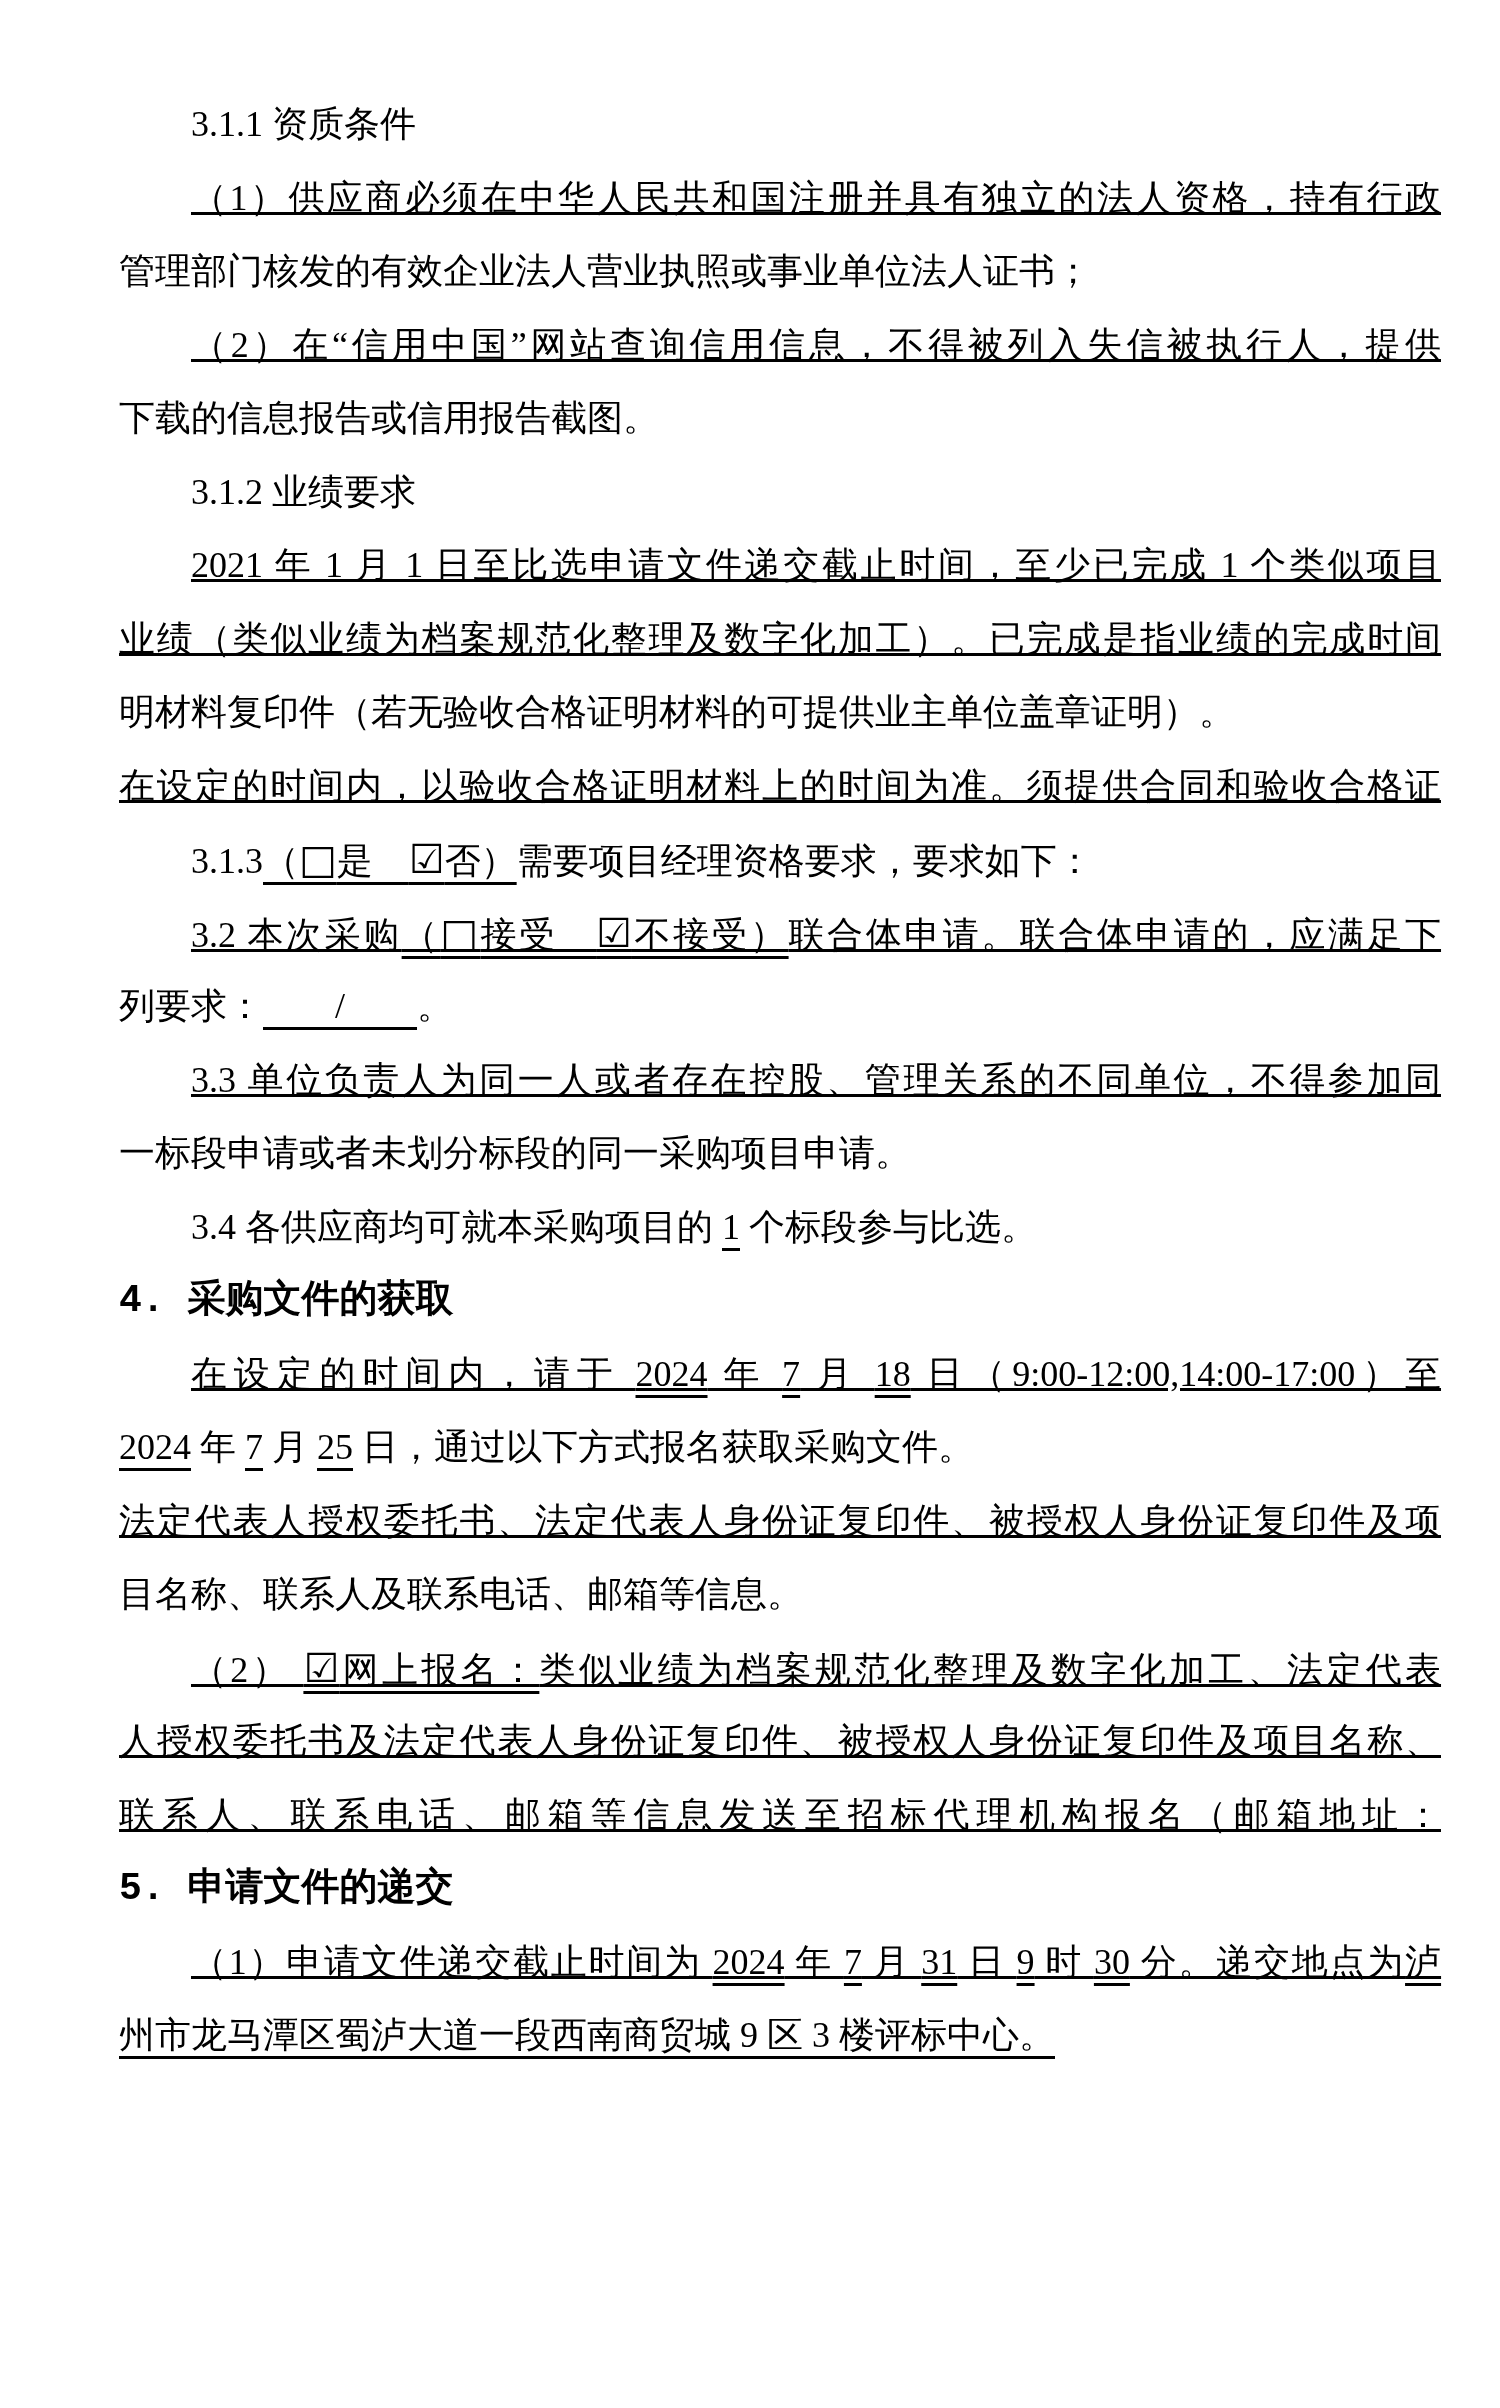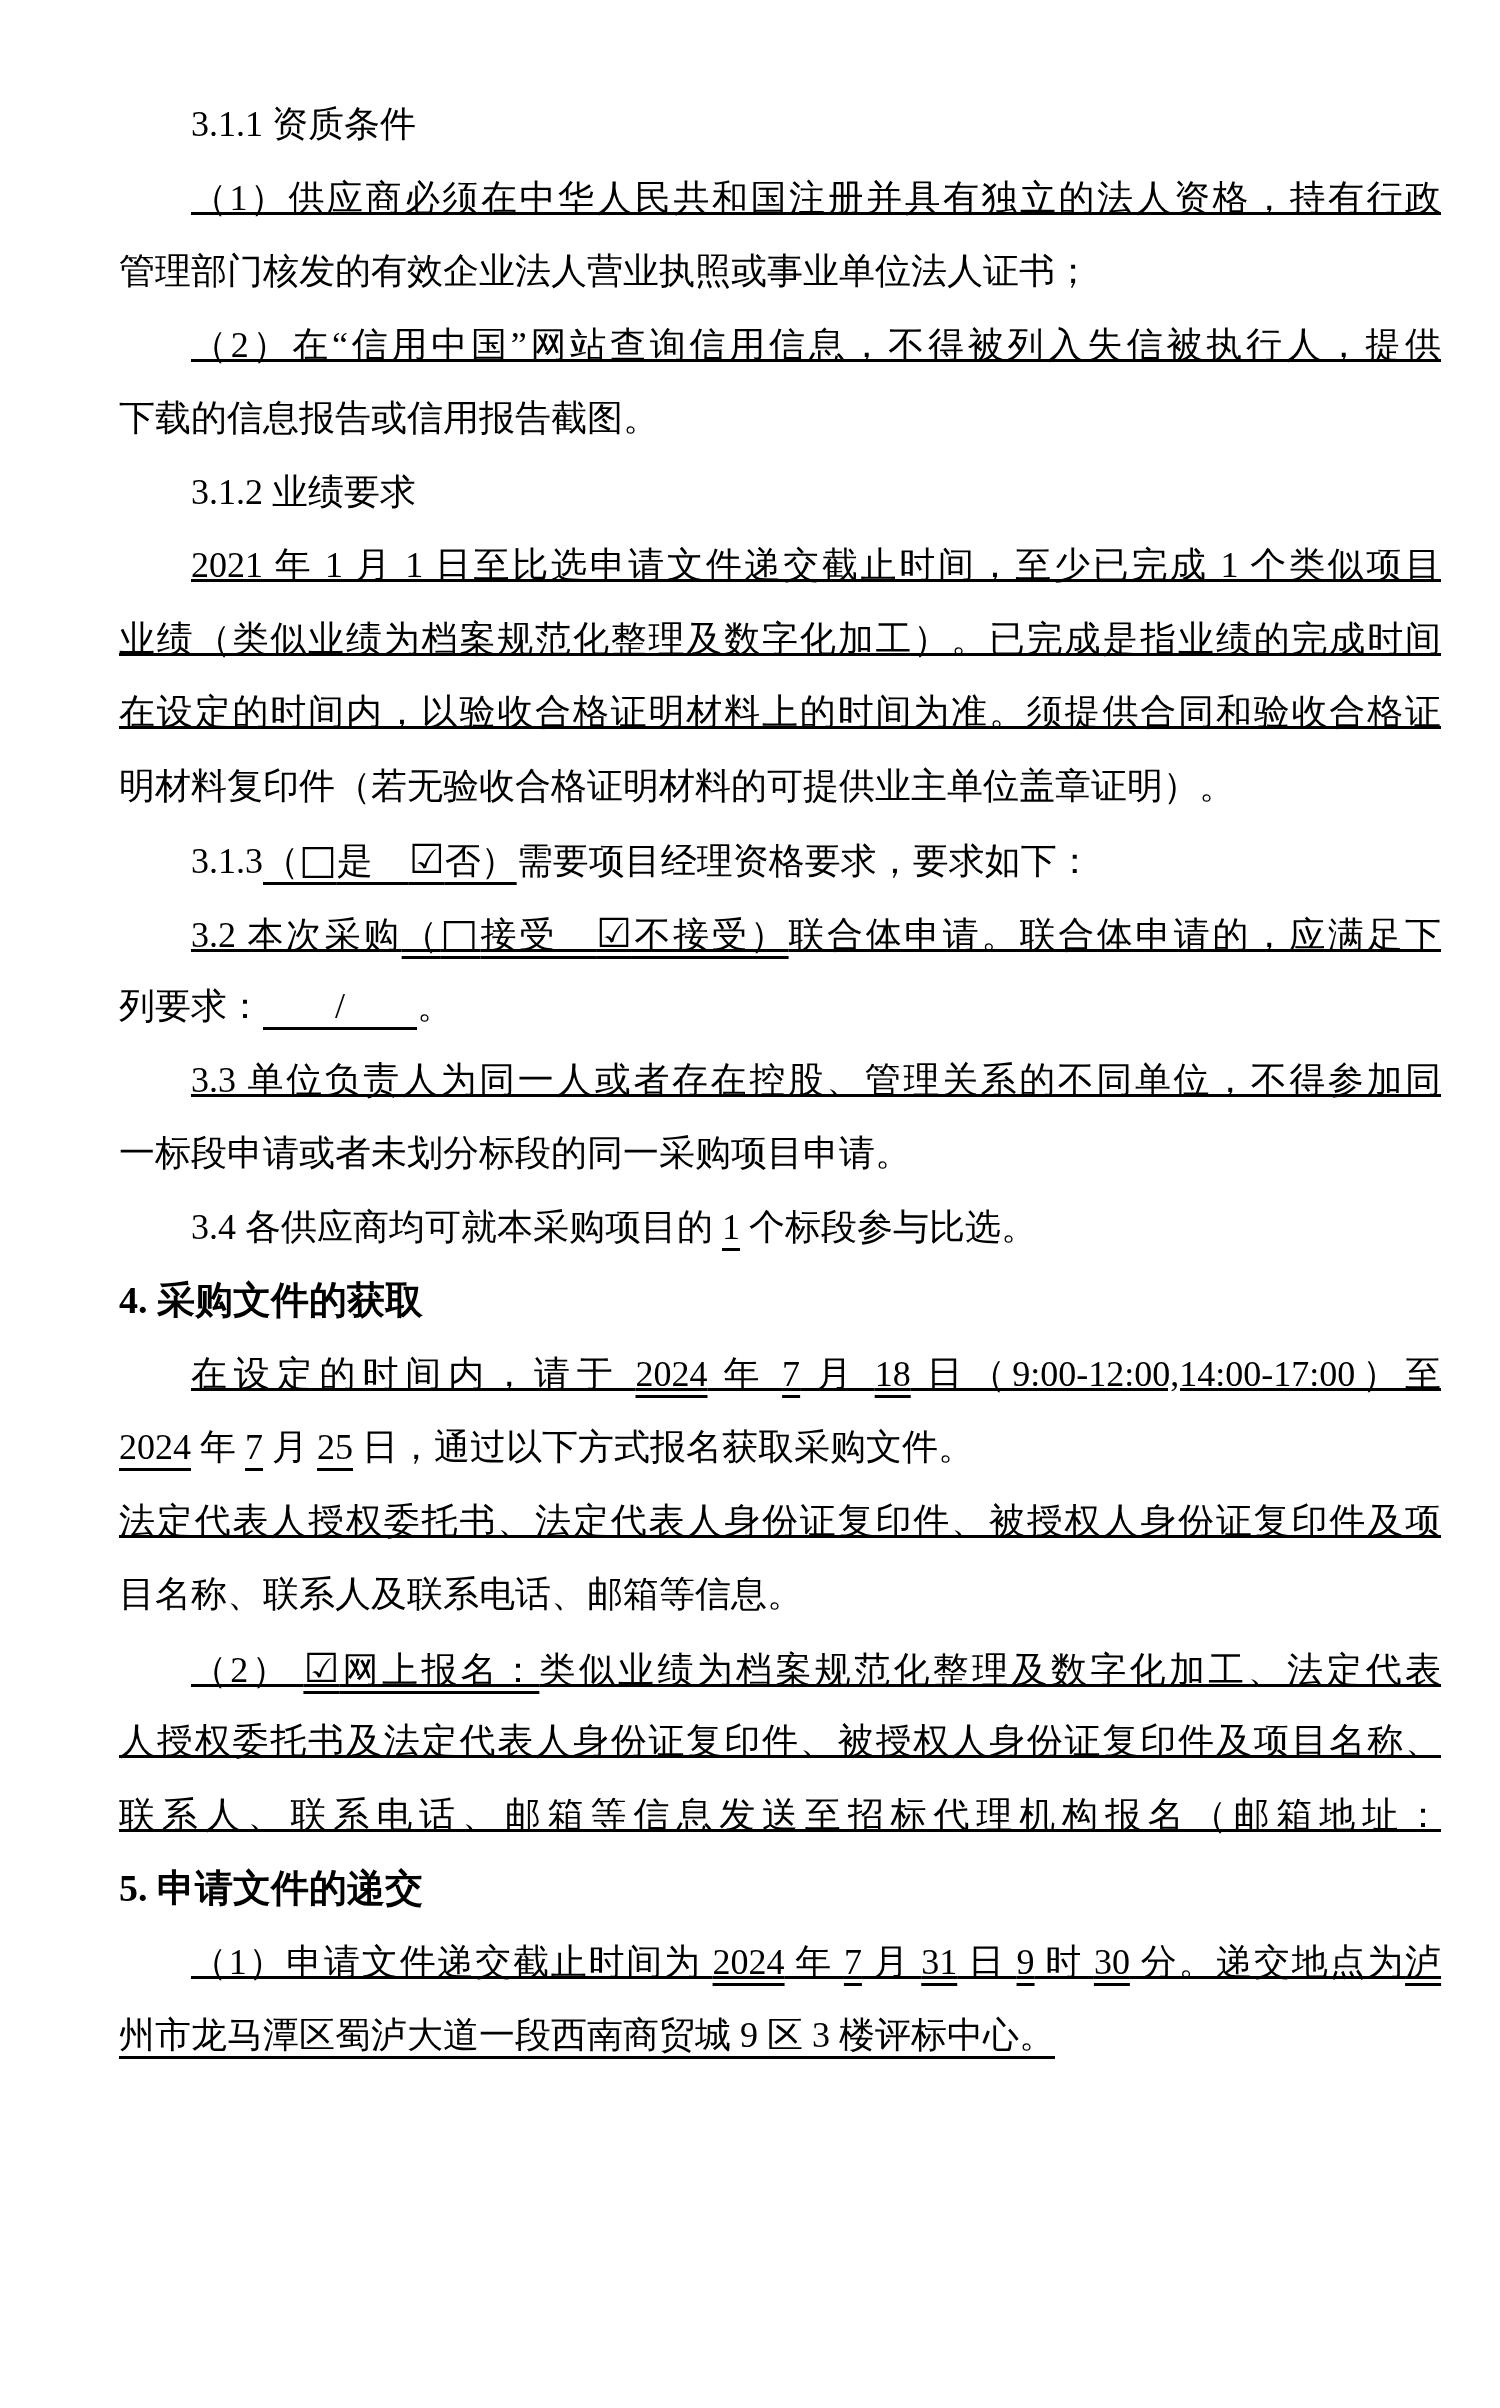--- a/index.html
+++ b/index.html
@@ -26,21 +26,21 @@
     white-space:nowrap;
   }
   .full{
     white-space:normal;
     text-align:justify;
     text-align-last:justify;
     text-decoration:underline;
   }
   .in{ text-indent:72px; }
   .h{
-    font-family:Liberation Serif, serif;
+    font-family:Liberation Mono, monospace;
     font-weight:bold;
     font-size:38px;
   }
   .u{
     text-decoration:underline;
     text-decoration-thickness:2.5px;
     text-underline-offset:9px;
   }
   .cb{
     font-family:"DejaVu Sans",sans-serif;
@@ -62,23 +62,23 @@
     <div class="line in full"><span>（2）在“信用中国”网站查询信用信息，不得被列入失信被执行人，提供</span></div>
 
     <div class="line"><span>下载的信息报告或信用报告截图。</span></div>
 
     <div class="line in"><span>3.1.2 业绩要求</span></div>
 
     <div class="line in full"><span>2021 年 1 月 1 日至比选申请文件递交截止时间，至少已完成 1 个类似项目</span></div>
 
     <div class="line full"><span>业绩（类似业绩为档案规范化整理及数字化加工）。已完成是指业绩的完成时间</span></div>
 
+    <div class="line"><span>明材料复印件（若无验收合格证明材料的可提供业主单位盖章证明）。</span></div>
+
     <div class="line full"><span>在设定的时间内，以验收合格证明材料上的时间为准。须提供合同和验收合格证</span></div>
-
-    <div class="line"><span>明材料复印件（若无验收合格证明材料的可提供业主单位盖章证明）。</span></div>
 
     <div class="line in"><span>3.1.3</span><span class="u">（</span><span class="u cb">□</span><span class="u">是　</span><span class="u cb">☑</span><span class="u">否）</span><span>需要项目经理资格要求，要求如下：</span></div>
 
     <div class="line in full"><span>3.2 本次采购</span><span class="u">（</span><span class="u cb">□</span><span class="u">接受　</span><span class="u cb">☑</span><span class="u">不接受）</span><span>联合体申请。联合体申请的，应满足下</span></div>
 
     <div class="line"><span>列要求：</span><span class="u">　　/　　</span><span>。</span></div>
 
     <div class="line in full"><span>3.3 单位负责人为同一人或者存在控股、管理关系的不同单位，不得参加同</span></div>
 
     <div class="line"><span>一标段申请或者未划分标段的同一采购项目申请。</span></div>

